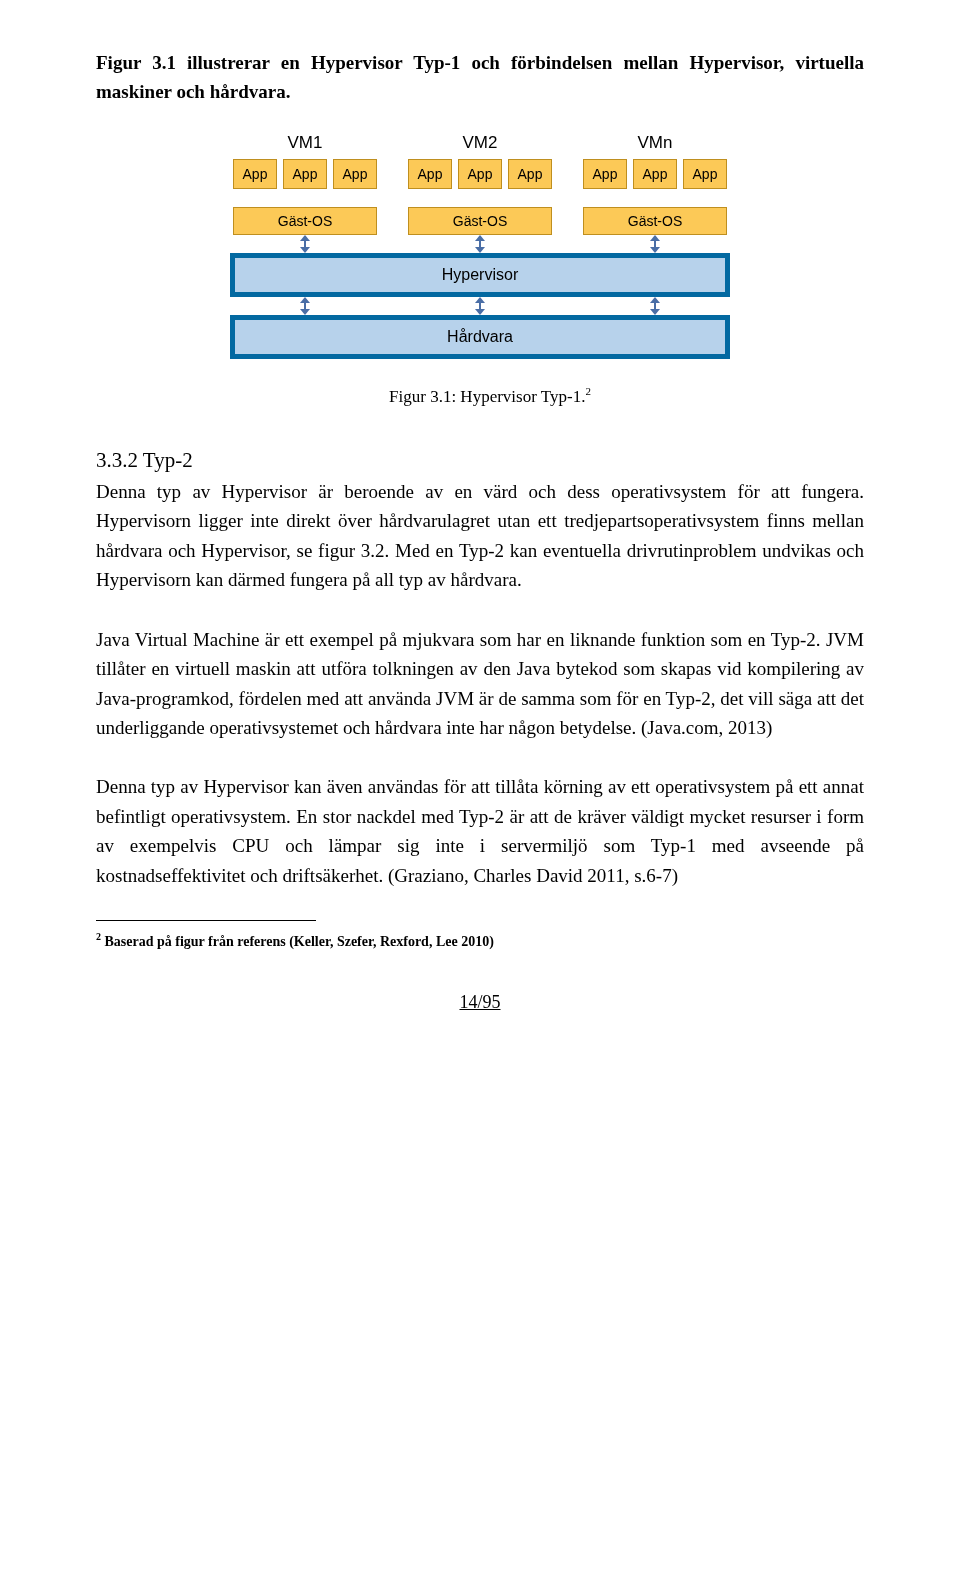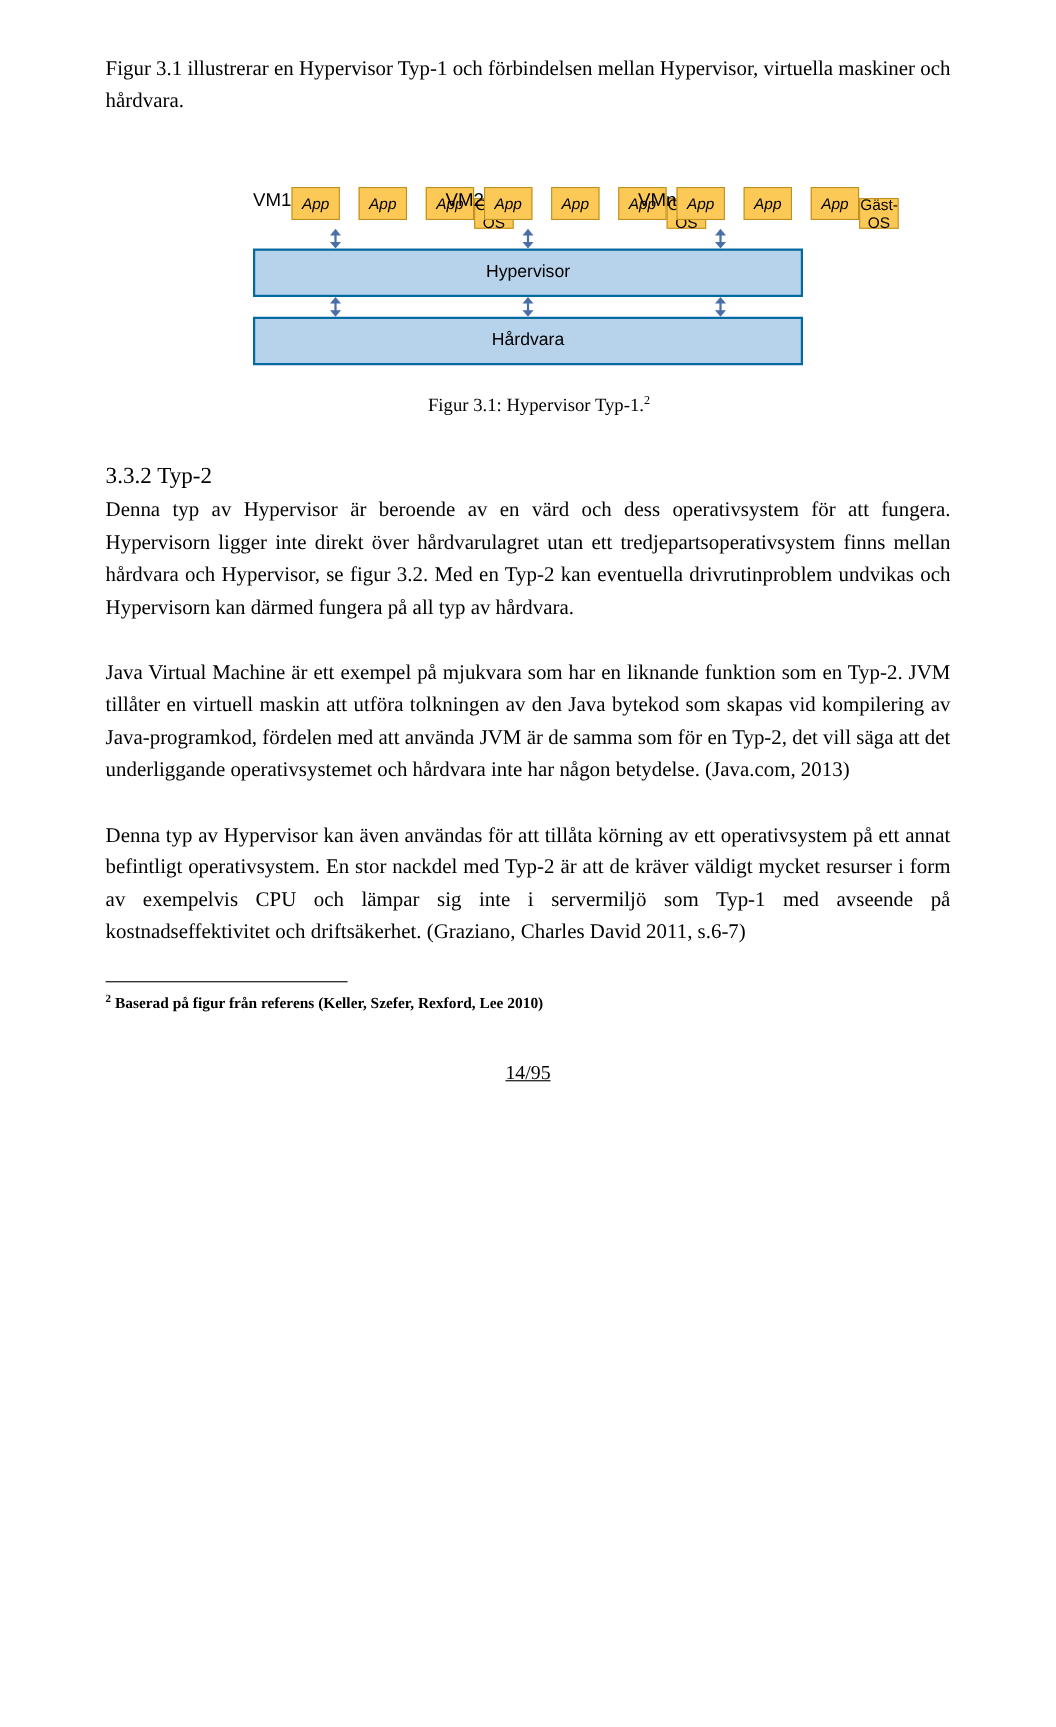--- a/index.html
+++ b/index.html
@@ -1,31 +1,31 @@
 <!DOCTYPE html>
 <html><head>
 <meta charset="utf-8">
 <style>
   * { box-sizing: border-box; margin: 0; padding: 0; }
   html, body { width: 960px; background: #fff; font-family: "Times New Roman", Times, serif; color: #000; }
   .page { padding: 48px 96px 40px 96px; }
   p { font-size: 19px; line-height: 1.55; }
   .para { text-align: justify; }
-  .intro { margin-bottom: 55px; }
+  .intro { margin-bottom: 26px; font-weight: bold; }
   .figure { display: flex; flex-direction: column; align-items: center; margin: 0 auto 38px auto; }
   .diagram { width: 500px; }
   .row-vms { display: flex; justify-content: space-between; }
-  .vm { display: flex; flex-direction: row; align-items: center; width: 150px; }
+  .vm { display: flex; flex-direction: column; align-items: center; width: 150px; }
   .vm-name { font-family: Arial, Helvetica, sans-serif; font-size: 17px; margin-bottom: 6px; }
-  .apps { display: flex; gap: 17px; font-style: italic; }
+  .apps { display: flex; gap: 6px; }
   .app, .gast, .bar { border: 1px solid #bf8f1f; background: #fcc957; font-family: Arial, Helvetica, sans-serif; font-size: 14px; display: flex; align-items: center; justify-content: center; }
   .app { width: 44px; height: 30px; }
   .gast { width: 144px; height: 28px; margin-top: 18px; text-align: center; }
   .bar-row { width: 100%; margin-top: 18px; position: relative; }
-  .bar { width: 100%; height: 44px; background: #b7d2eb; border: 2px solid #0369a1; font-size: 16px; }
+  .bar { width: 100%; height: 44px; background: #b7d2eb; border: 5px solid #0369a1; font-size: 16px; }
   .arrow-col { position: absolute; top: -18px; height: 18px; display: flex; flex-direction: column; align-items: center; width: 2px; }
   .arrow-line { flex: 1; width: 2px; background: #4a6ea6; }
   .arrowhead-up, .arrowhead-down { width: 0; height: 0; }
   .arrowhead-up { border-left: 5px solid transparent; border-right: 5px solid transparent; border-bottom: 6px solid #4a6ea6; margin-bottom: -1px; }
   .arrowhead-down { border-left: 5px solid transparent; border-right: 5px solid transparent; border-top: 6px solid #4a6ea6; margin-top: -1px; }
   .caption { font-size: 17px; text-align: center; margin-top: 24px; margin-left: 20px; }
   .caption sup { font-size: 11px; vertical-align: super; }
   .heading { font-size: 21px; font-weight: normal; margin: 26px 0 4px 0; }
   .block { margin-bottom: 30px; }
   .footnote-rule { width: 220px; height: 1px; background: #000; margin: 26px 0 8px 0; }

